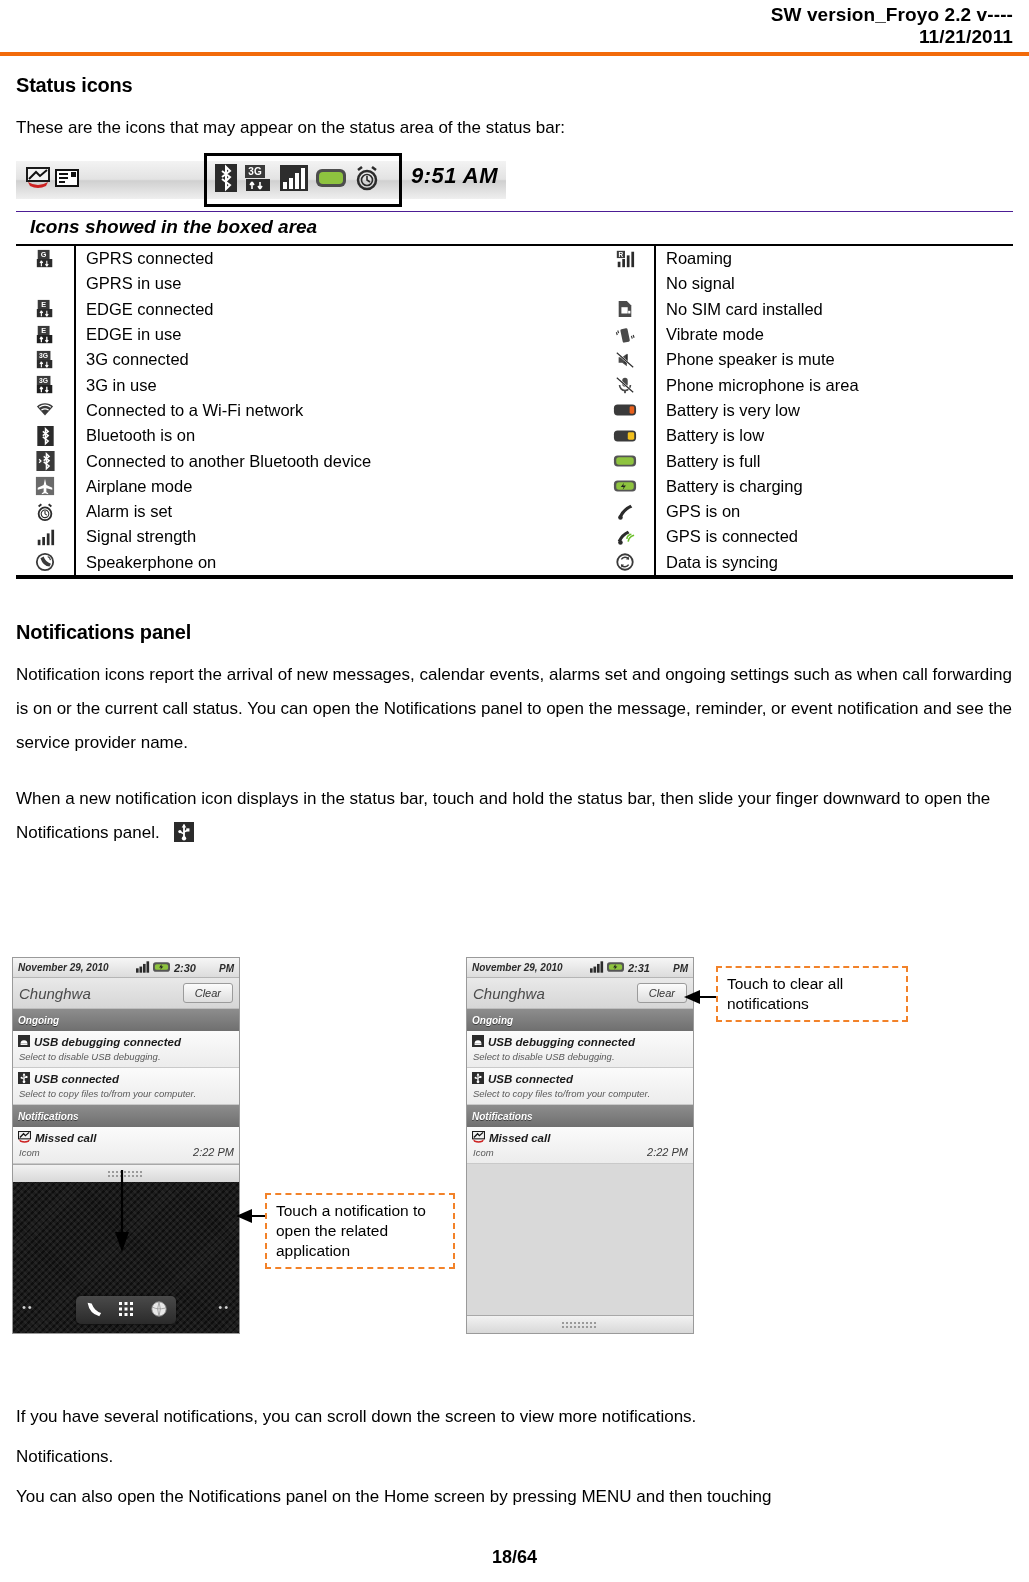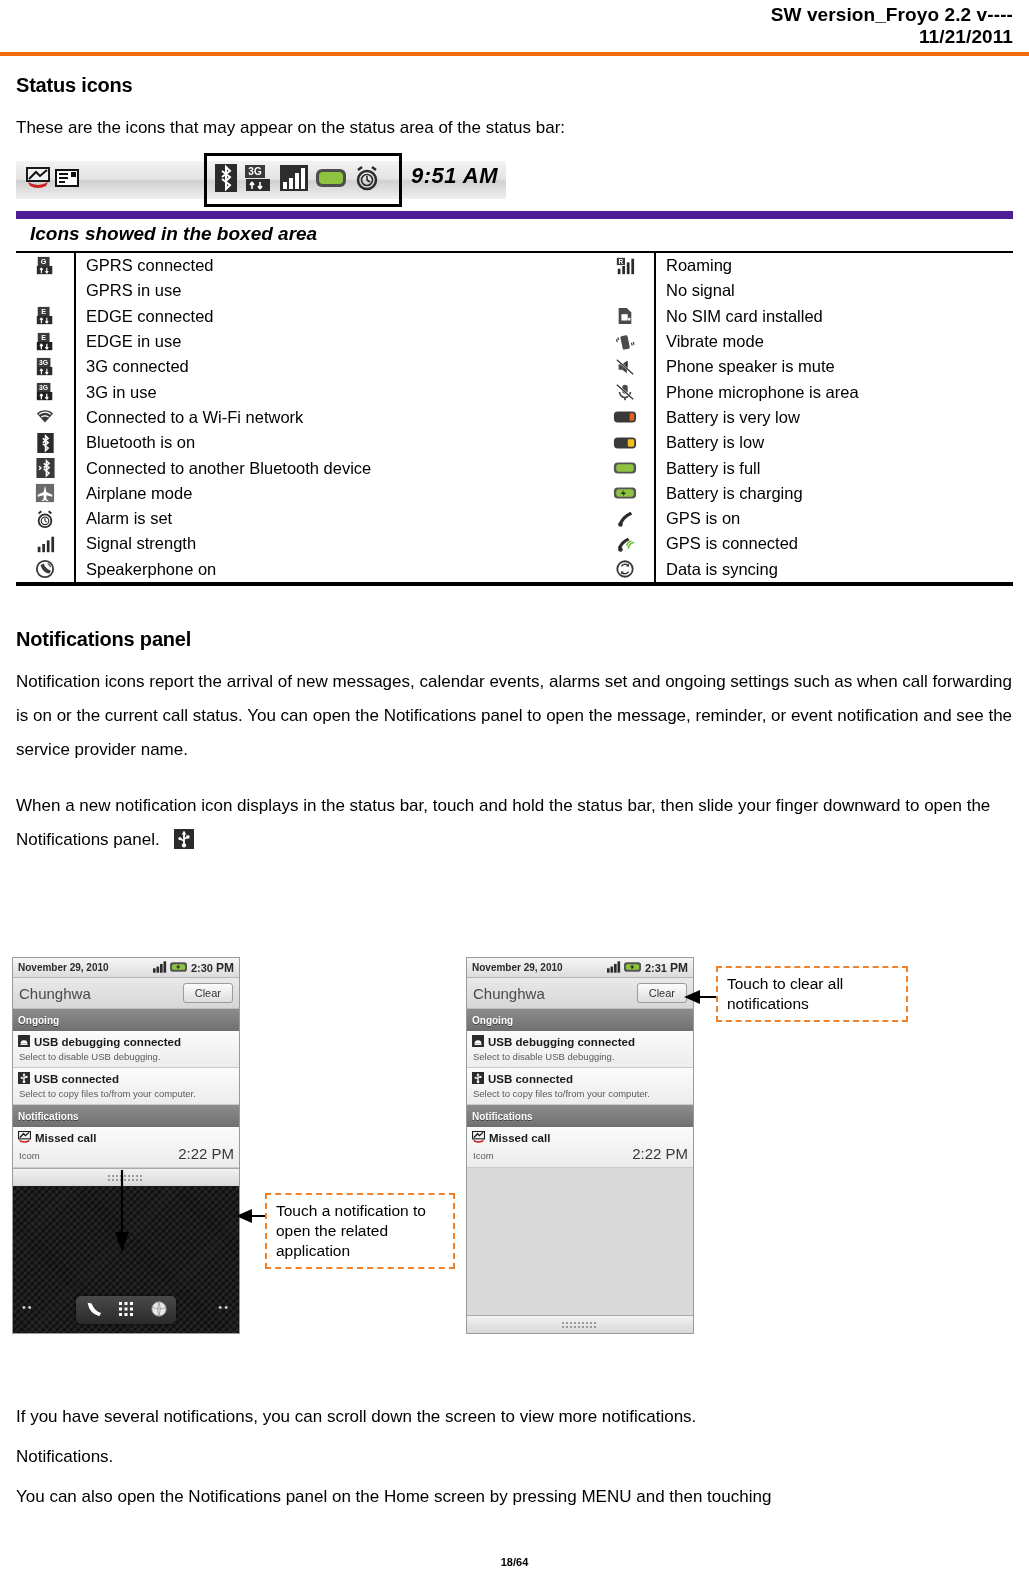--- a/index.html
+++ b/index.html
@@ -89,21 +89,21 @@
   .ic { display:inline-block; vertical-align:middle; }
 
   
   table.icons-table {
     width: 100%;
     border-collapse: collapse;
     margin-top: 2px;
     font-size: 16.5px;
   }
   table.icons-table td { padding: 0; vertical-align: middle; }
-  .tbl-top-border { border-top: 8px solid #4c1d95; }
+  .tbl-top-border { border-top: 1px solid #4c1d95; }
   .boxed-title-cell {
     border-bottom: 2px solid #000;
     padding: 4px 0 6px 14px !important;
     font-size: 19px;
     font-weight: bold;
     font-style: italic;
   }
   .icon-col {
     width: 58px;
     border-right: 2px solid #000;
@@ -113,20 +113,21 @@
   .label-col { padding-left: 10px !important; height:25.3px; }
   .icon-col.second { border-left: 0; }
   .tbl-bottom { border-bottom: 4px solid #000; }
   .row-icon-holder { height: 25px; display:flex; align-items:center; justify-content:center; }
 
   
   .shots {
     position: relative;
     height: 390px;
     margin-top: 2px;
+    font-style: italic;
   }
   .phone {
     position: absolute;
     top: 0;
     width: 226px;
     height: 375px;
     border: 1px solid #9a9a9a;
     background: #fff;
     overflow: hidden;
     font-size: 9px;
@@ -138,21 +139,21 @@
     height: 19px;
     background: linear-gradient(to bottom,#f6f6f6,#dcdcdc);
     border-bottom: 1px solid #b5b5b5;
     display: flex; align-items: center;
     padding: 0 5px;
     font-size: 10px; font-weight: bold; color:#2b2b2b;
   }
   .p-statusbar .spacer { flex: 1; }
   .p-status-icons { display:flex; align-items:center; gap:3px; margin-right:4px; }
   .p-time { font-size: 11px; font-weight: bold; }
-  .p-time .ampm { font-size: 12px; }
+  .p-time .ampm { font-size: 10px; margin-left: 20px; }
 
   .p-carrier {
     height: 30px;
     background: linear-gradient(to bottom,#e9e9e9,#d6d6d6);
     display:flex; align-items:center; justify-content:space-between;
     padding: 0 6px;
     border-bottom: 1px solid #bdbdbd;
   }
   .p-carrier-name { font-size: 15px; color:#4a4a4a; }
   .p-clear-btn {
@@ -177,21 +178,21 @@
     background: linear-gradient(to bottom,#fbfbfb,#ececec);
     border-bottom: 1px solid #c9c9c9;
     padding: 4px 5px 5px 5px;
   }
   .p-notif-title {
     font-size: 11.5px; font-weight: bold; color:#1a1a1a;
     display:flex; align-items:center; gap:4px;
   }
   .p-notif-sub { font-size: 9.5px; color:#5a5a5a; margin-top:2px; margin-left:1px; }
   .p-notif-row { display:flex; justify-content:space-between; align-items:baseline; }
-  .p-notif-time { font-size: 15px; color:#3a3a3a; }
+  .p-notif-time { font-size: 11px; color:#3a3a3a; }
 
   .p-empty-grey {
     background: #d9d9d9;
     flex: 1;
   }
   .p-handle {
     height: 17px;
     background: linear-gradient(to bottom,#f2f2f2,#d8d8d8);
     border-top: 1px solid #a8a8a8;
     display:flex; align-items:center; justify-content:center;
@@ -237,21 +238,21 @@
   }
   .callout.clear-cal { left: 716px; top: 966px; width: 170px; }
   .callout.touch-cal { left: 265px; top: 1193px; width: 168px; }
   svg.arrow { position:absolute; overflow:visible; }
 
   
   .page-num {
     position: absolute;
     bottom: 14px; left: 0; right: 0;
     text-align: center;
-    font-size: 11px;
+    font-size: 18px;
     font-weight: bold;
   }
   .usb-inline { display:inline-block; vertical-align:middle; margin-left:10px; }
 </style>
 </head>
 <body>
 
 <div class="doc-header">
   <div class="hline">SW version_Froyo 2.2 v----</div>
   <div class="hline">11/21/2011</div>

